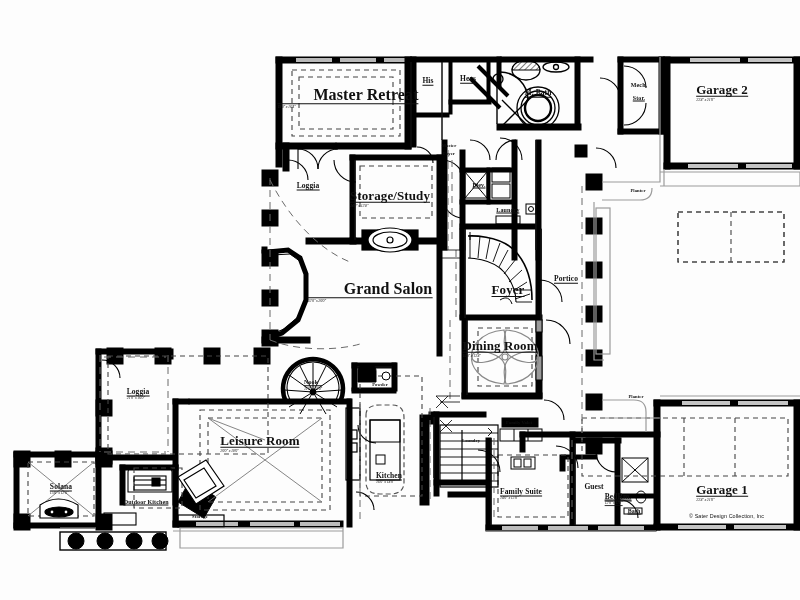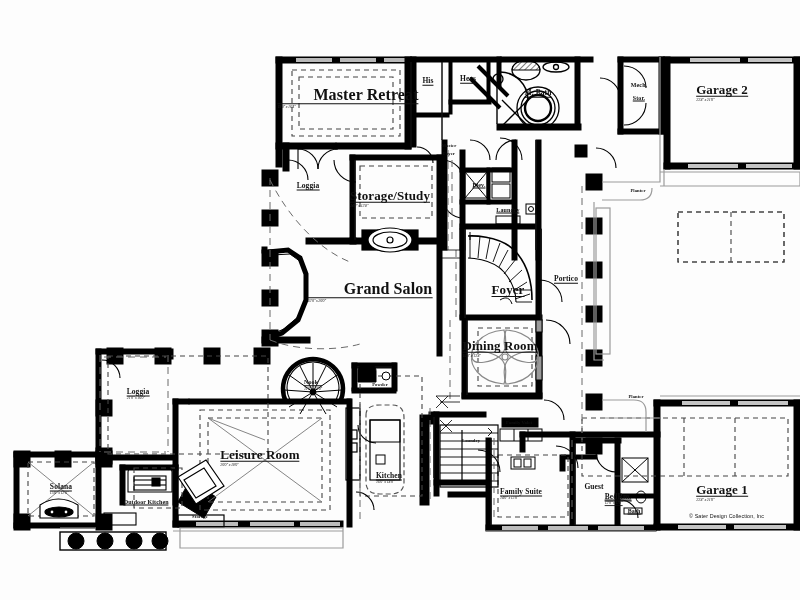--- a/index.html
+++ b/index.html
@@ -581,21 +581,21 @@
     <span class="nm">Loggia</span>
     <span class="dim">21'0" x 16'0"</span>
   </div>
   <div class="rlabel sz-sm" style="left:61px;top:489px;">
     <span class="nm">Solana</span>
     <span class="dim">15'0" x 12'0"</span>
   </div>
   <div class="rlabel sz-xs" style="left:146px;top:502px;">
     <span class="nm">Outdoor Kitchen</span>
   </div>
-  <div class="rlabel sz-md" style="left:260px;top:457px;">
+  <div class="rlabel sz-md" style="left:260px;top:443px;">
     <span class="nm">Leisure Room</span>
     <span class="dim">20'0" x 18'0"</span>
   </div>
   <div class="rlabel sz-xs" style="left:313px;top:385px;">
     <span class="nm">Nook</span>
     <span class="dim">11'0" x 10'0"</span>
   </div>
   <div class="rlabel sz-tiny" style="left:380px;top:385px;">
     <span class="nm">Powder</span>
   </div>

